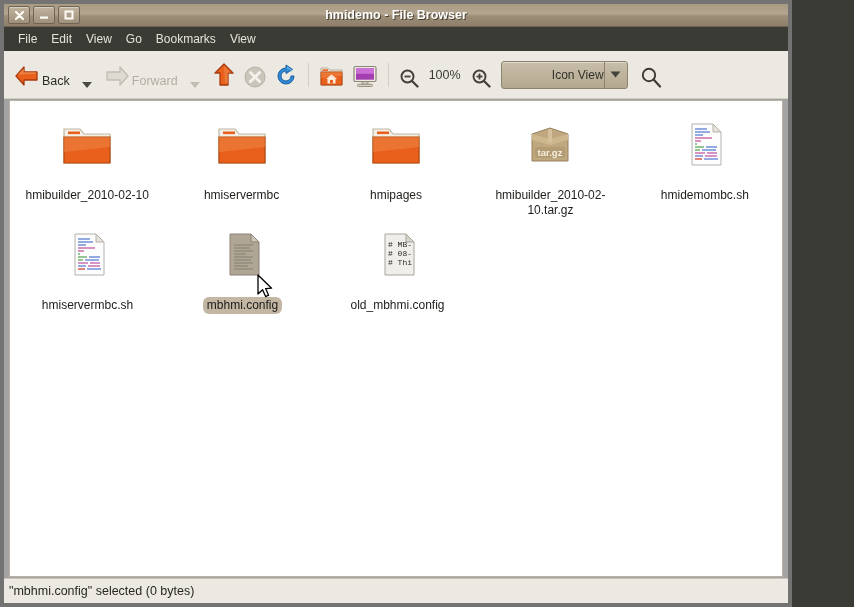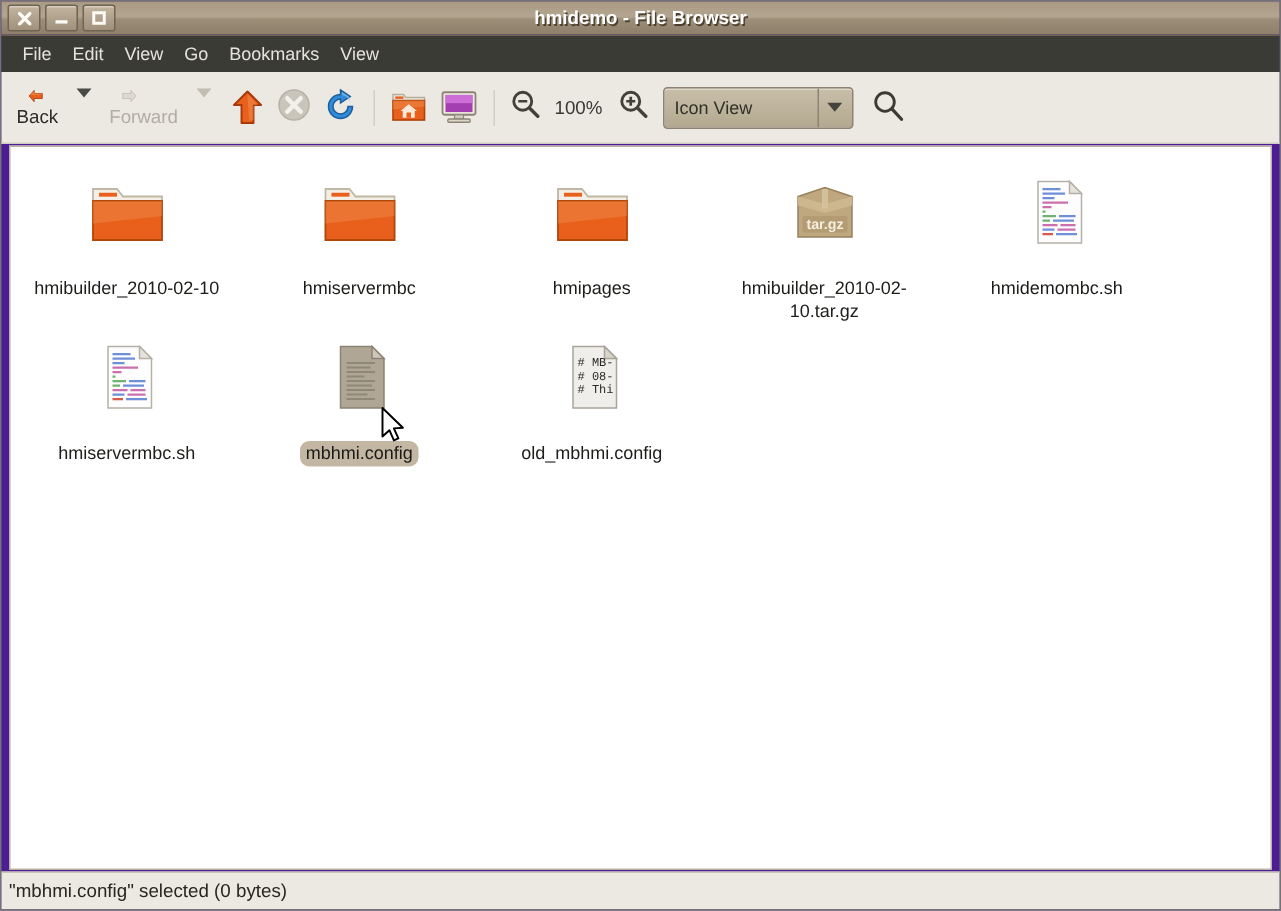--- a/index.html
+++ b/index.html
@@ -2,24 +2,24 @@
 <html><head>
 <meta charset="utf-8">
 <style>
   html,body{margin:0;padding:0;}
   body{
     width:854px;height:607px;overflow:hidden;
     font-family:"Liberation Sans", sans-serif;
     background:#3b3b36;
   }
   #app{
-    position:relative;width:854px;height:607px;
+    position:relative;width:792px;height:607px;
     box-sizing:border-box;
-    border:1px solid #737373;
-    background:#4c1d95;
+    border:4px solid #737373;
+    background:#a3a3a3;
   }
 
   
   .titlebar{
     position:relative;height:22px;
     background:linear-gradient(to bottom,#a99a84 0%,#b3a58f 45%,#9c8d77 55%,#8d7f6a 100%);
     border-bottom:1px solid #6c6152;
     display:flex;align-items:center;
   }
   .wbtns{display:flex;gap:3px;padding-left:4px;}
@@ -53,44 +53,44 @@
   }
 
   
   .toolbar{
     height:47px;background:#ece9e2;
     display:flex;align-items:center;padding:0 6px;
     border-bottom:1px solid #d2cec4;
     gap:0px;
   }
   .tbtn{
-    display:flex;align-items:flex-start;gap:2px;
+    display:flex;align-items:flex-end;gap:2px;
     padding:4px 4px;border-radius:3px;cursor:pointer;
-    height:34px;box-sizing:border-box;flex-direction:column;
+    height:34px;box-sizing:border-box;
   }
   .tbtn.disabled{cursor:default;}
   .tlabel{font-size:12.5px;color:#2b2b28;}
   .tlabel.dim{color:#b3aea4;}
   .arrowdown{
     width:0;height:0;border-left:5px solid transparent;
     border-right:5px solid transparent;border-top:6px solid #4a4a44;
     margin:0 4px;
   }
   .arrowdown.dim{border-top-color:#c2bdb2;}
   .tsep{width:1px;height:24px;background:#d3cfc4;margin:0 6px;}
   .zoomlabel{font-size:12.5px;color:#3a3a34;padding:0 6px;}
 
   .viewcombo{
     display:flex;align-items:center;
     height:26px;width:125px;
     margin-left:6px;
     border:1px solid #8d8373;border-radius:3px;
     background:linear-gradient(to bottom,#c9bfa9,#b3a88f);
     box-shadow:inset 0 1px 0 rgba(255,255,255,.4);
-    cursor:pointer;overflow:hidden;
+    cursor:pointer;overflow:hidden;text-align:right;
   }
   .viewcombo .vtext{
     flex:1;font-size:12px;color:#30302b;padding-left:7px;
     white-space:nowrap;
   }
   .viewcombo .vsep{width:1px;height:100%;background:#8d8373;}
   .viewcombo .varrow{
     width:22px;display:flex;align-items:center;justify-content:center;
   }
 

